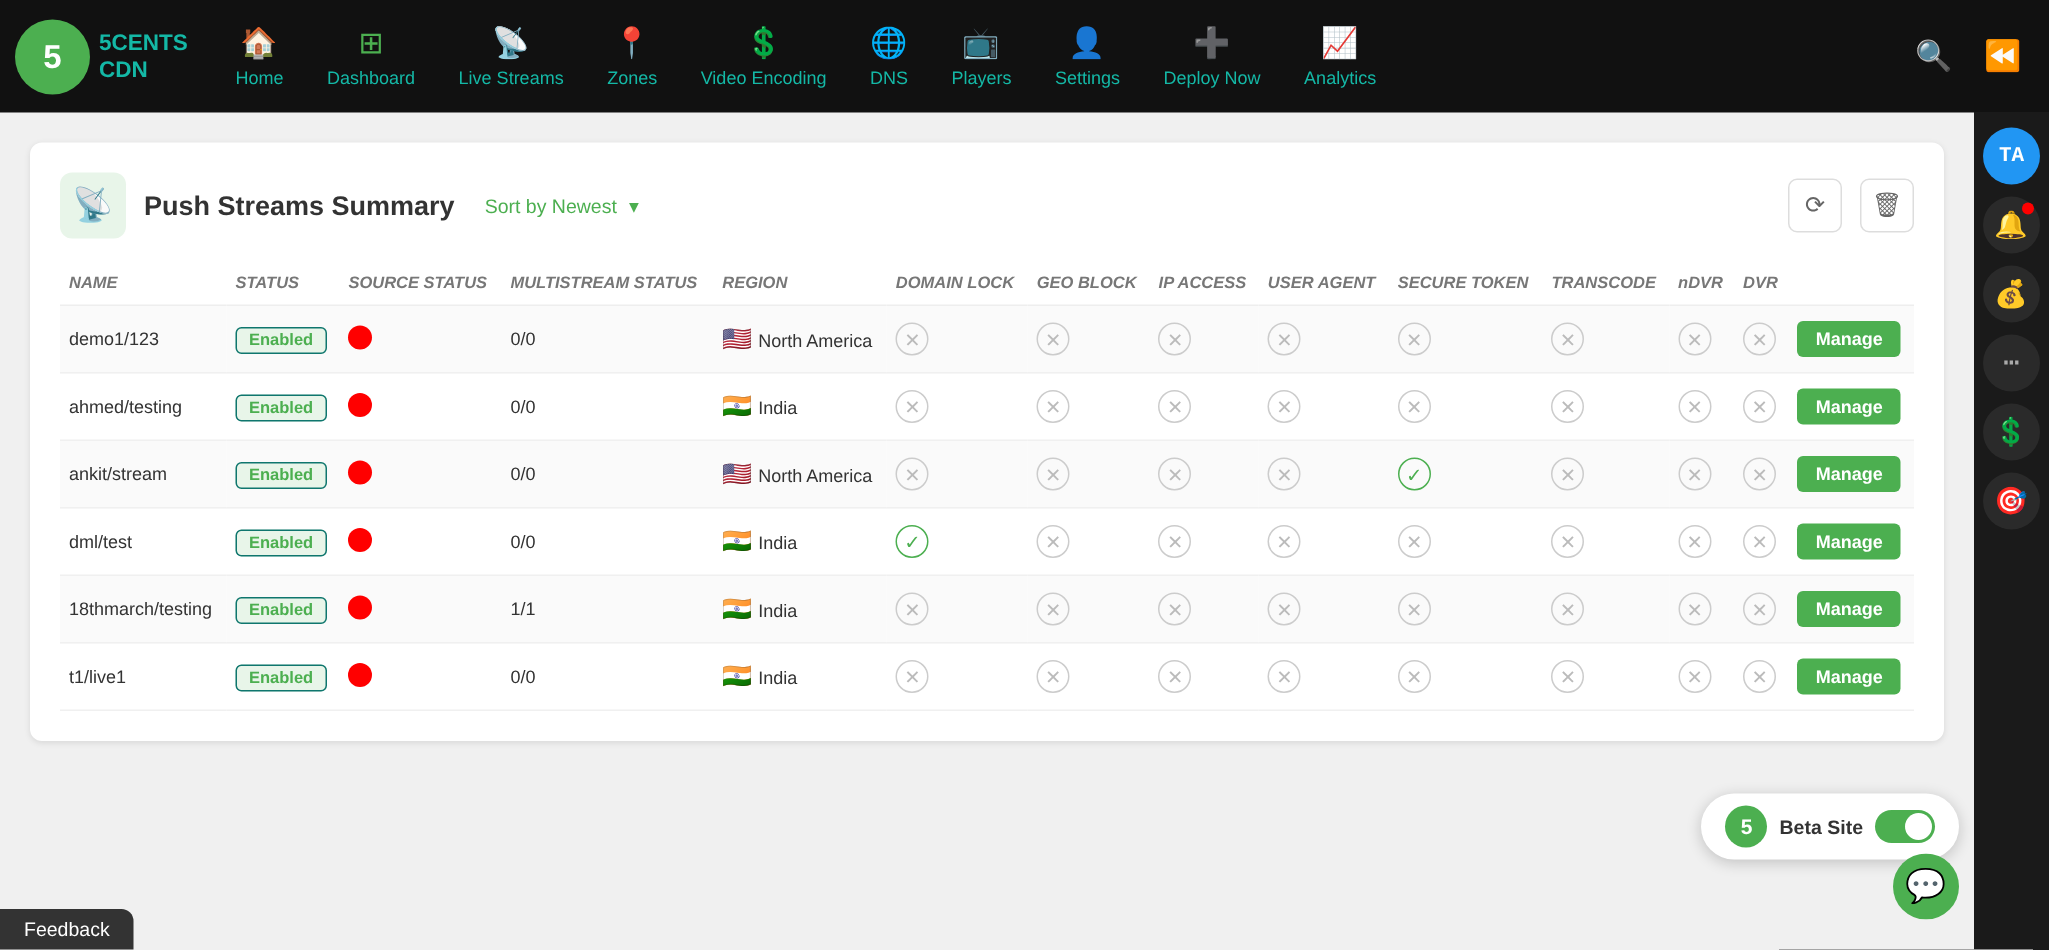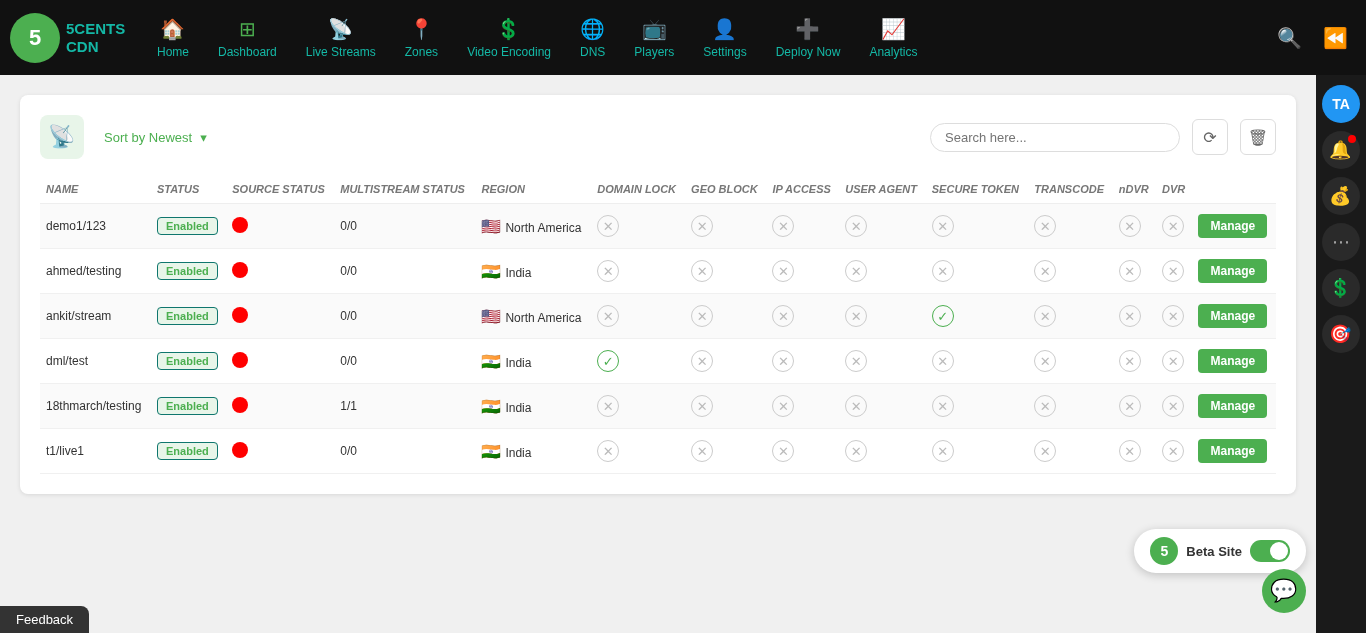--- a/index.html
+++ b/index.html
@@ -40,21 +40,21 @@
     .nav-spacer { flex: 1; }
     .nav-search { color: #ccc; font-size: 20px; cursor: pointer; padding: 8px; }
     .nav-arrows { color: #ccc; font-size: 20px; cursor: pointer; padding: 8px; }
 
     
     .right-sidebar {
       position: fixed; right: 0; top: 75px;
       width: 50px; height: calc(100vh - 75px);
       background: #1a1a1a;
       display: flex; flex-direction: column; align-items: center;
-      padding: 10px 0; gap: 8px; z-index: 100;
+      padding: 10px 0; gap: 8px; z-index: 100; font-family: Liberation Mono, monospace;
     }
     .sidebar-avatar {
       width: 38px; height: 38px; border-radius: 50%;
       background: #2196f3; color: white;
       display: flex; align-items: center; justify-content: center;
       font-weight: bold; font-size: 14px; cursor: pointer;
     }
     .sidebar-icon {
       width: 38px; height: 38px; border-radius: 50%;
       background: #2a2a2a; color: #aaa;
@@ -261,26 +261,26 @@
   <div class="sidebar-icon">⋯</div>
   <div class="sidebar-icon dollar">💲</div>
   <div class="sidebar-icon green">🎯</div>
 </div>
 
 <div class="main-content">
   <div class="card">
 
     <div class="card-header">
       <div class="card-icon">📡</div>
+      <span class="card-title">Push Streams Summary</span>
       <button class="sort-btn">
         <span>Sort by Newest</span>
         <span>▾</span>
       </button>
       <div class="header-spacer"></div>
-      <input class="search-box" type="text" placeholder="Search here..." style="">
       <div class="header-btn">
         <span>⟳</span>
       </div>
       <div class="header-btn">
         <span>🗑</span>
       </div>
     </div>
 
     <div class="table-wrap">
       <table>

